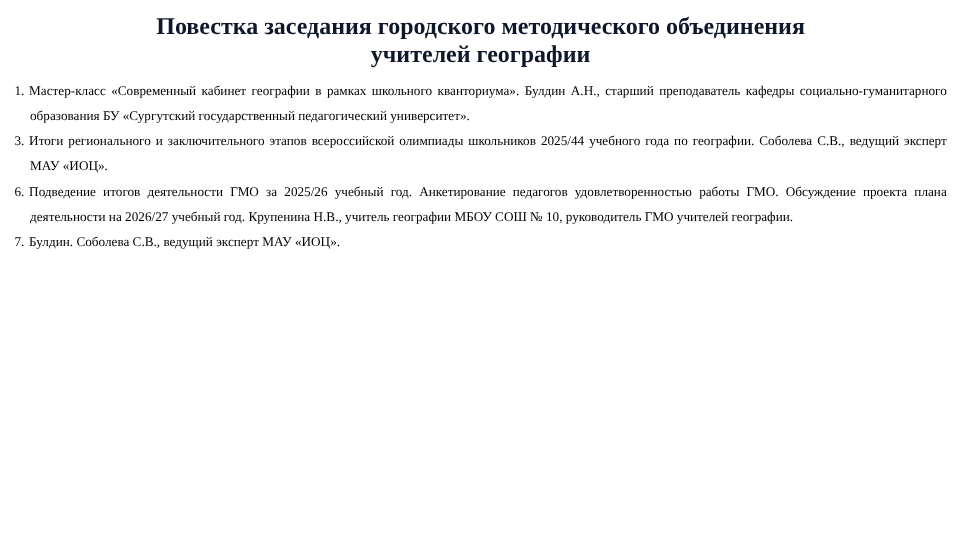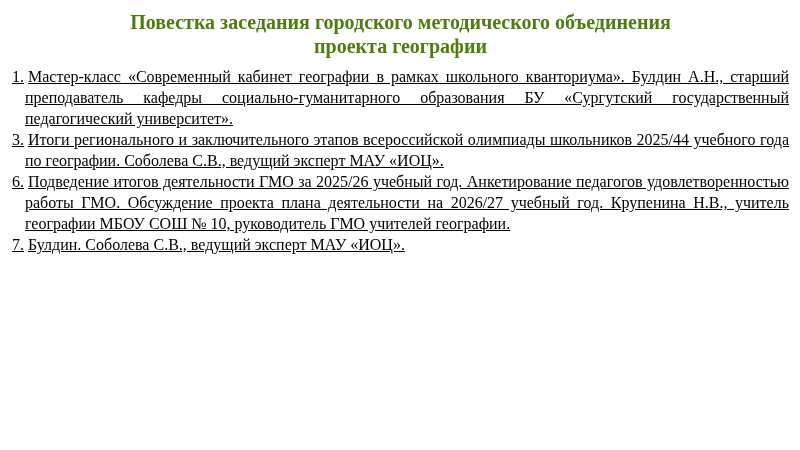--- a/index.html
+++ b/index.html
@@ -30,38 +30,37 @@
   .title .title-line {
     display: block;
   }
   .agenda-list {
     list-style: none;
     margin: 0;
     padding: 0;
   }
   .agenda-item {
     text-align: justify;
-    font-size: 16px;
+    font-size: 11px;
     line-height: 21px;
     padding-left: 13px;
     text-indent: -13px;
-    text-decoration: underline;
   }
   .agenda-item .num {
     padding-right: 4px;
   }
 </style>
 </head>
 <body style="background: rgb(255, 255, 255); color: rgb(0, 0, 0);">
 
 <div class="slide">
 
-  <h1 class="title" style="color: #4d7c0f;">
+  <h1 class="title" style="color: #0f172a;">
     <span class="title-line">Повестка заседания городского методического объединения</span>
-    <span class="title-line">проекта географии</span>
+    <span class="title-line">учителей географии</span>
   </h1>
 
   <ol class="agenda-list">
     <li class="agenda-item"><span class="num">1.</span><span class="txt">Мастер-класс «Современный кабинет географии в рамках школьного кванториума». Булдин А.Н., старший преподаватель кафедры социально-гуманитарного образования БУ «Сургутский государственный педагогический университет».</span></li>
     <li class="agenda-item"><span class="num">3.</span><span class="txt">Итоги регионального и заключительного этапов всероссийской олимпиады школьников 2025/44 учебного года по географии. Соболева С.В., ведущий эксперт МАУ «ИОЦ».</span></li>
     <li class="agenda-item"><span class="num">6.</span><span class="txt">Подведение итогов деятельности ГМО за 2025/26 учебный год. Анкетирование педагогов удовлетворенностью работы ГМО. Обсуждение проекта плана деятельности на 2026/27 учебный год. Крупенина Н.В., учитель географии МБОУ СОШ № 10, руководитель ГМО учителей географии.</span></li>
     <li class="agenda-item"><span class="num">7.</span><span class="txt">Булдин. Соболева С.В., ведущий эксперт МАУ «ИОЦ».</span></li>
   </ol>
 
 </div>

